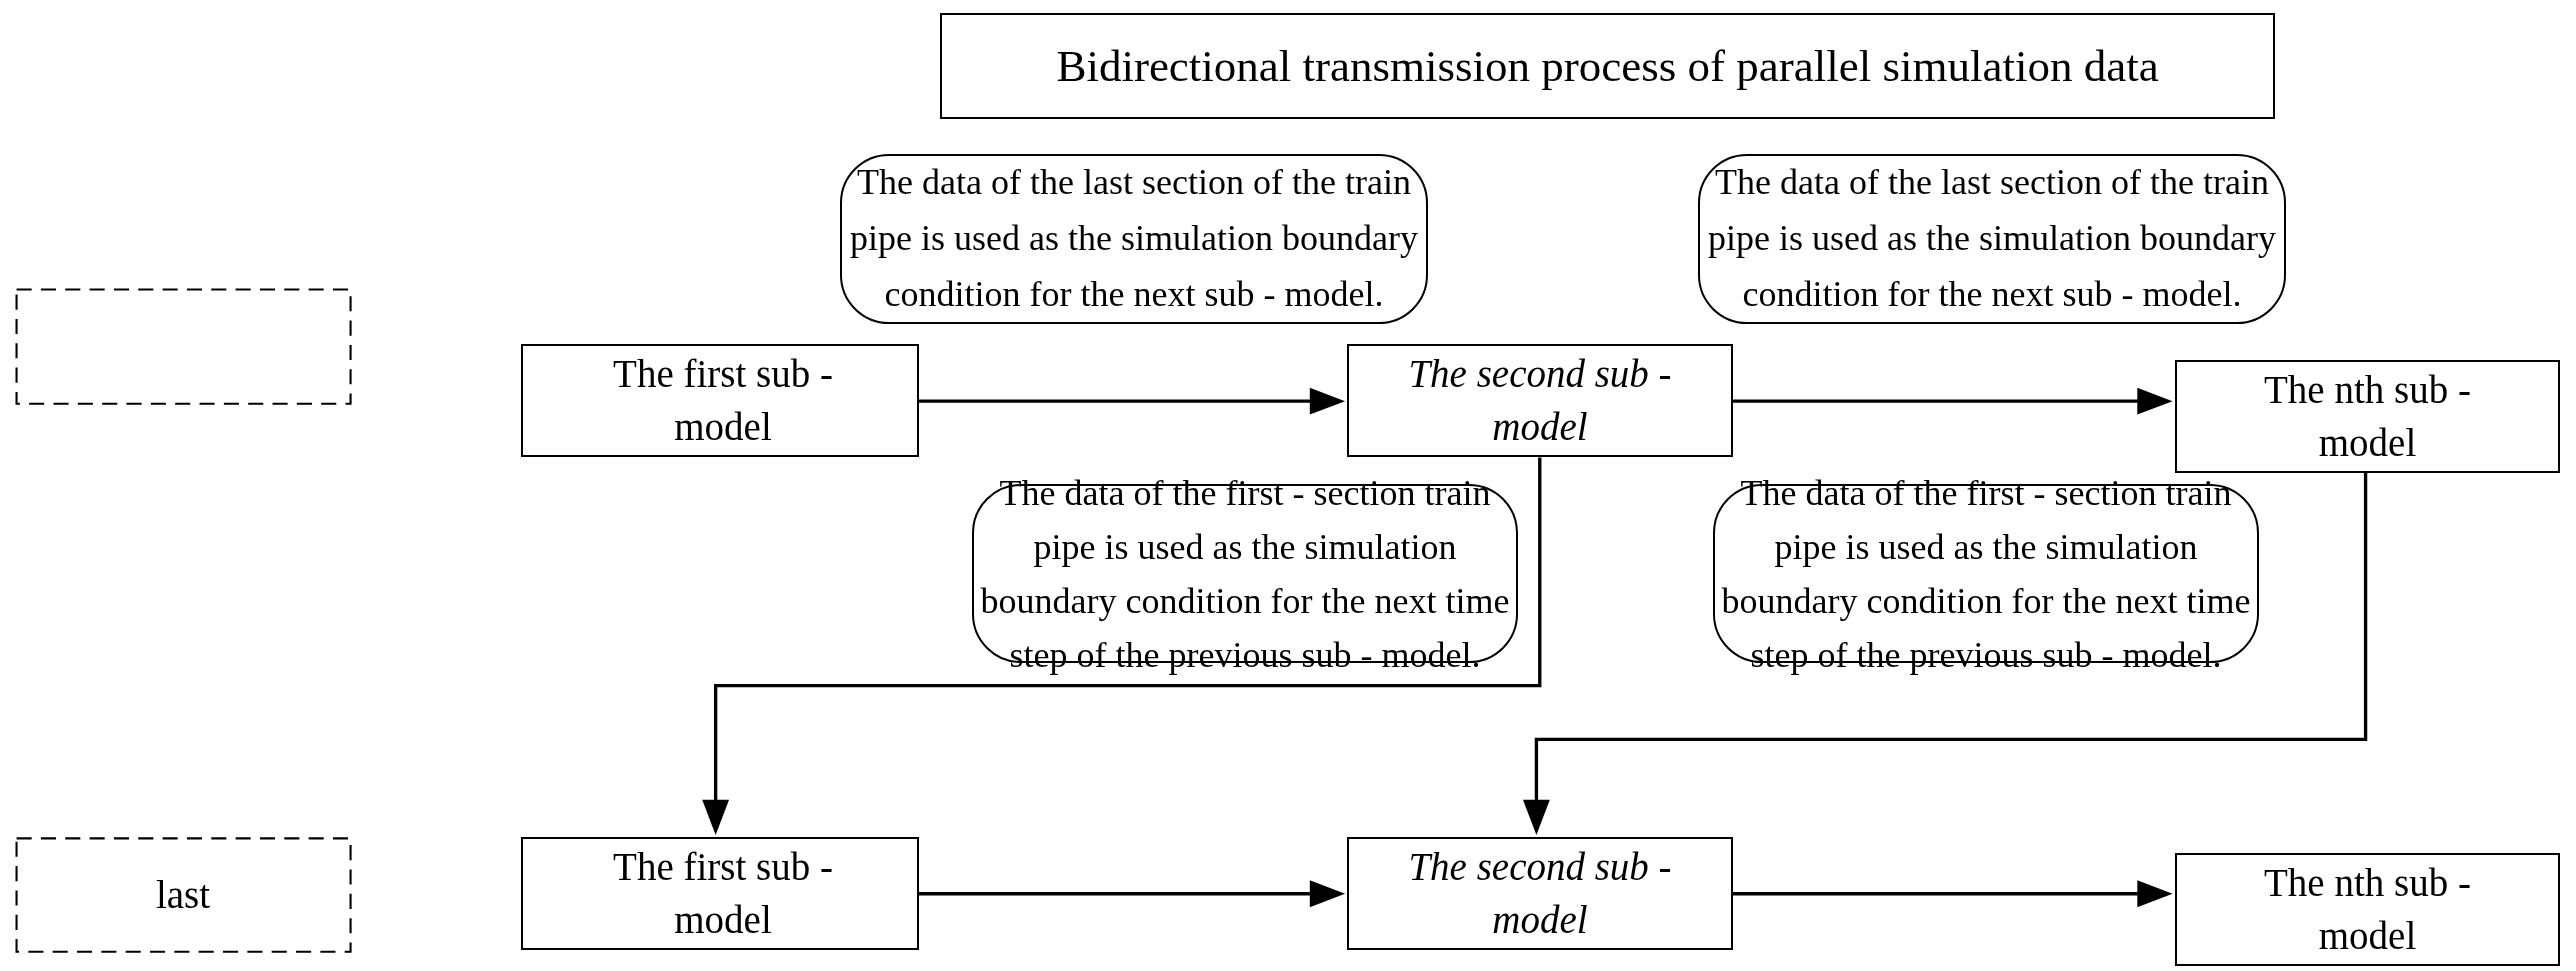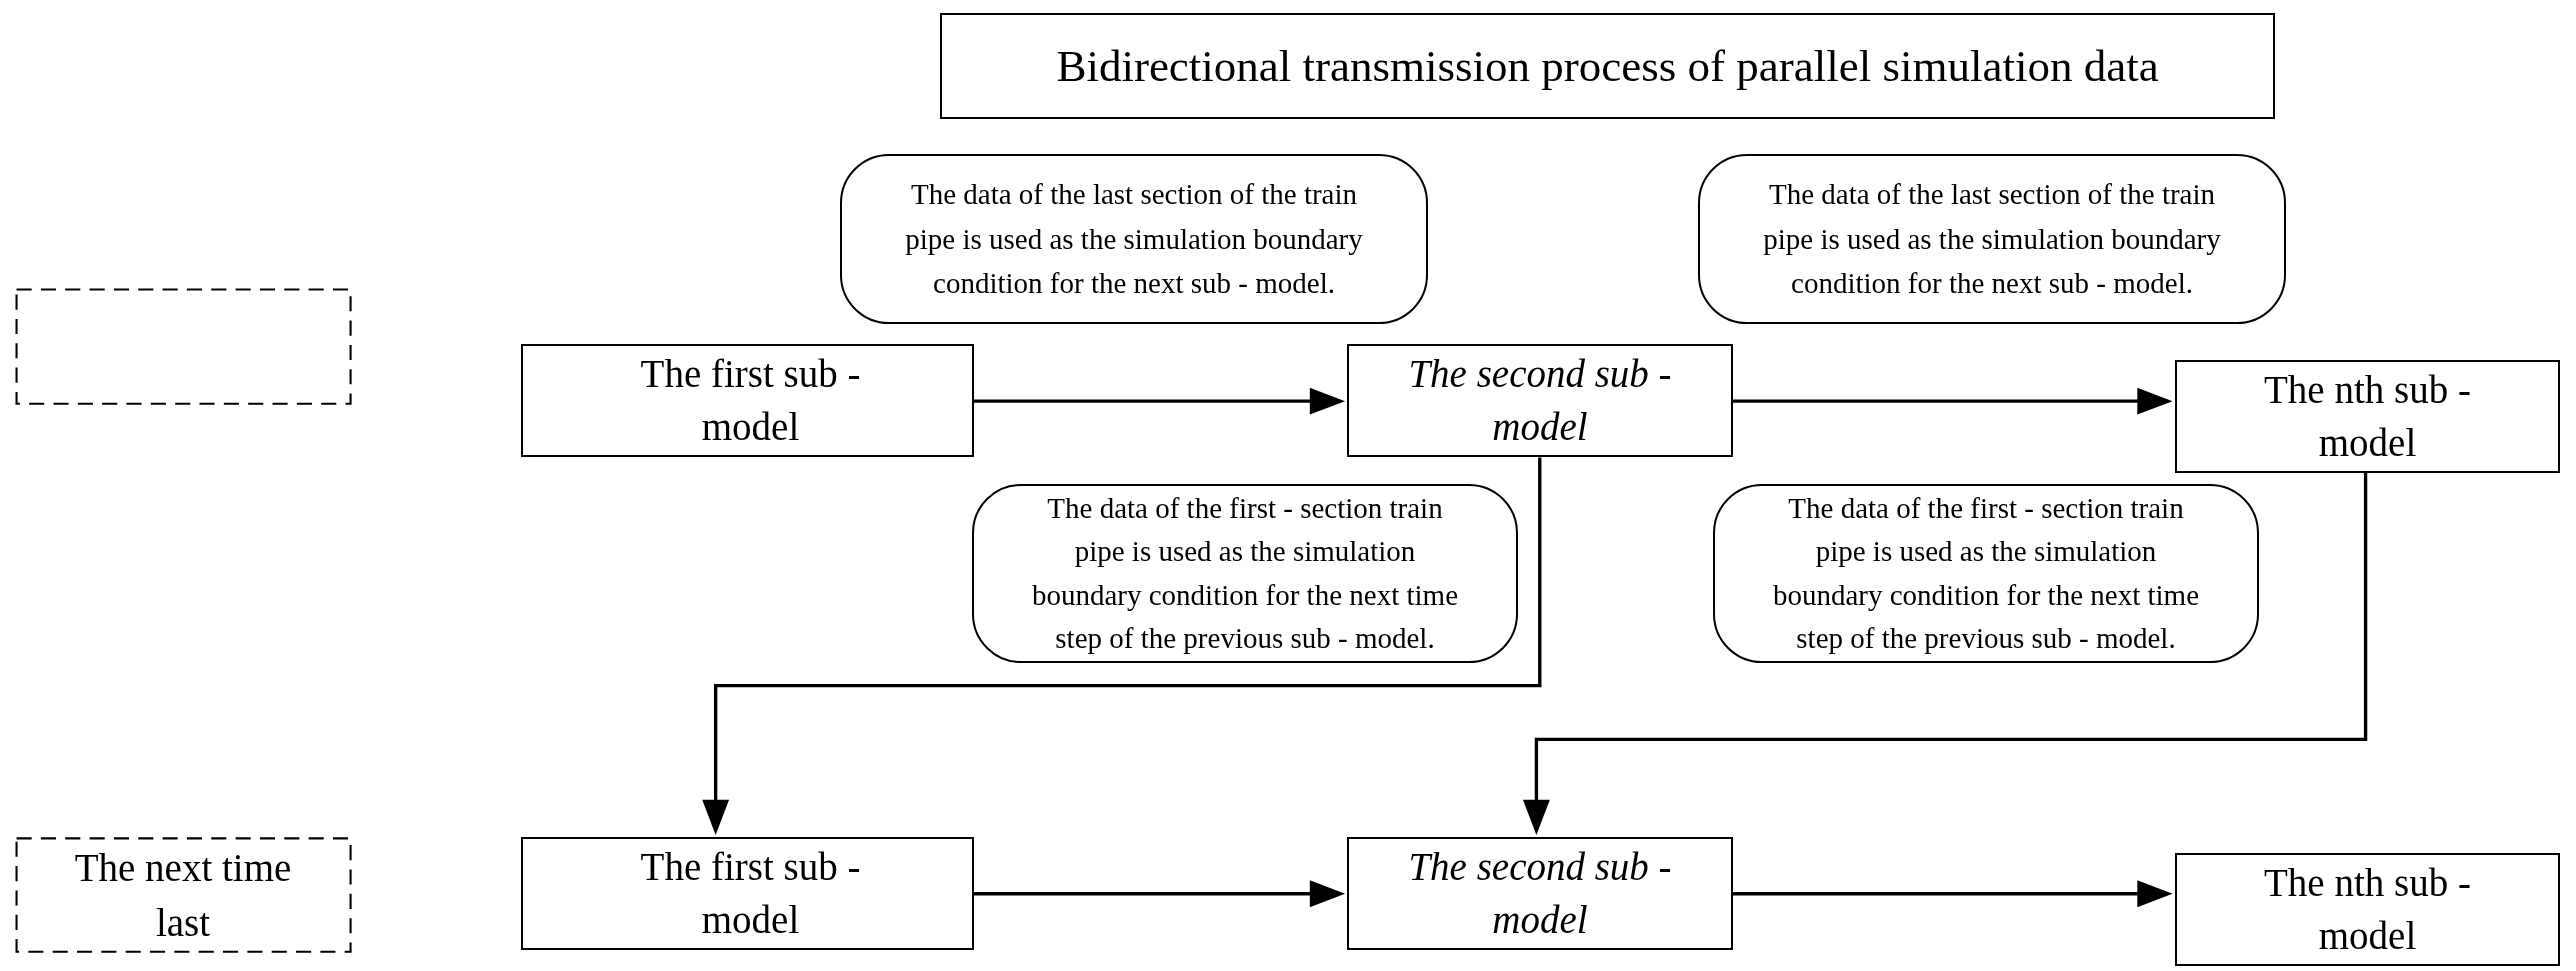--- a/index.html
+++ b/index.html
@@ -29,21 +29,21 @@
     background: #ffffff;
   }
   .title-box {
     left: 940px; top: 13.4px; width: 1335px; height: 106px;
     border: 2.5px solid #000;
     font-size: 45px;
   }
   .callout {
     border: 2.5px solid #000;
     border-radius: 49px;
-    font-size: 29px;
+    font-size: 36px;
     line-height: 1.55;
   }
   .callout.top-left  { left: 840px; top: 154px; width: 588px; height: 170px; }
   .callout.top-right { left: 1698px; top: 154px; width: 588px; height: 170px; }
   .callout.mid-left  { left: 972px; top: 484px; width: 546px; height: 179px; line-height: 1.5; }
   .callout.mid-right { left: 1713px; top: 484px; width: 546px; height: 179px; line-height: 1.5; }
   .row-label {
     font-size: 39px;
     line-height: 1.4;
     background: transparent;
@@ -51,21 +51,21 @@
   .row-label.current { left: 15px; top: 289px; width: 336px; height: 116px; }
   .row-label.next    { left: 15px; top: 838px; width: 336px; height: 115px; }
   .model-box {
     border: 2.5px solid #000;
     font-size: 39px;
     line-height: 1.35;
     height: 113px;
   }
   .r1 { top: 344px; }
   .r2 { top: 837px; }
-  .c1 { left: 521px;  width: 453px; padding-left: 6px; }
+  .c1 { left: 521px;  width: 398px; padding-left: 6px; }
   .c2 { left: 1347px; width: 386px; font-style: italic; }
   .c3 { left: 2175px; width: 385px; margin-top: 16px; }
   .line-el { display: block; }
 </style>
 </head>
 <body>
 
 <div class="canvas">
 
   <svg class="wires" viewBox="0 0 3068 1157" xmlns="http://www.w3.org/2000/svg">
@@ -99,21 +99,20 @@
     <span class="line-el">pipe is used as the simulation boundary</span>
     <span class="line-el">condition for the next sub - model.</span>
   </div>
   <div class="node callout top-right">
     <span class="line-el">The data of the last section of the train</span>
     <span class="line-el">pipe is used as the simulation boundary</span>
     <span class="line-el">condition for the next sub - model.</span>
   </div>
 
   <div class="node row-label next">
-    <span class="line-el">The next time</span>
     <span class="line-el">last</span>
   </div>
 
   <div class="node model-box r1 c1">
     <span class="line-el">The first sub -</span>
     <span class="line-el">model</span>
   </div>
   <div class="node model-box r1 c2">
     <span class="line-el">The second sub -</span>
     <span class="line-el">model</span>

